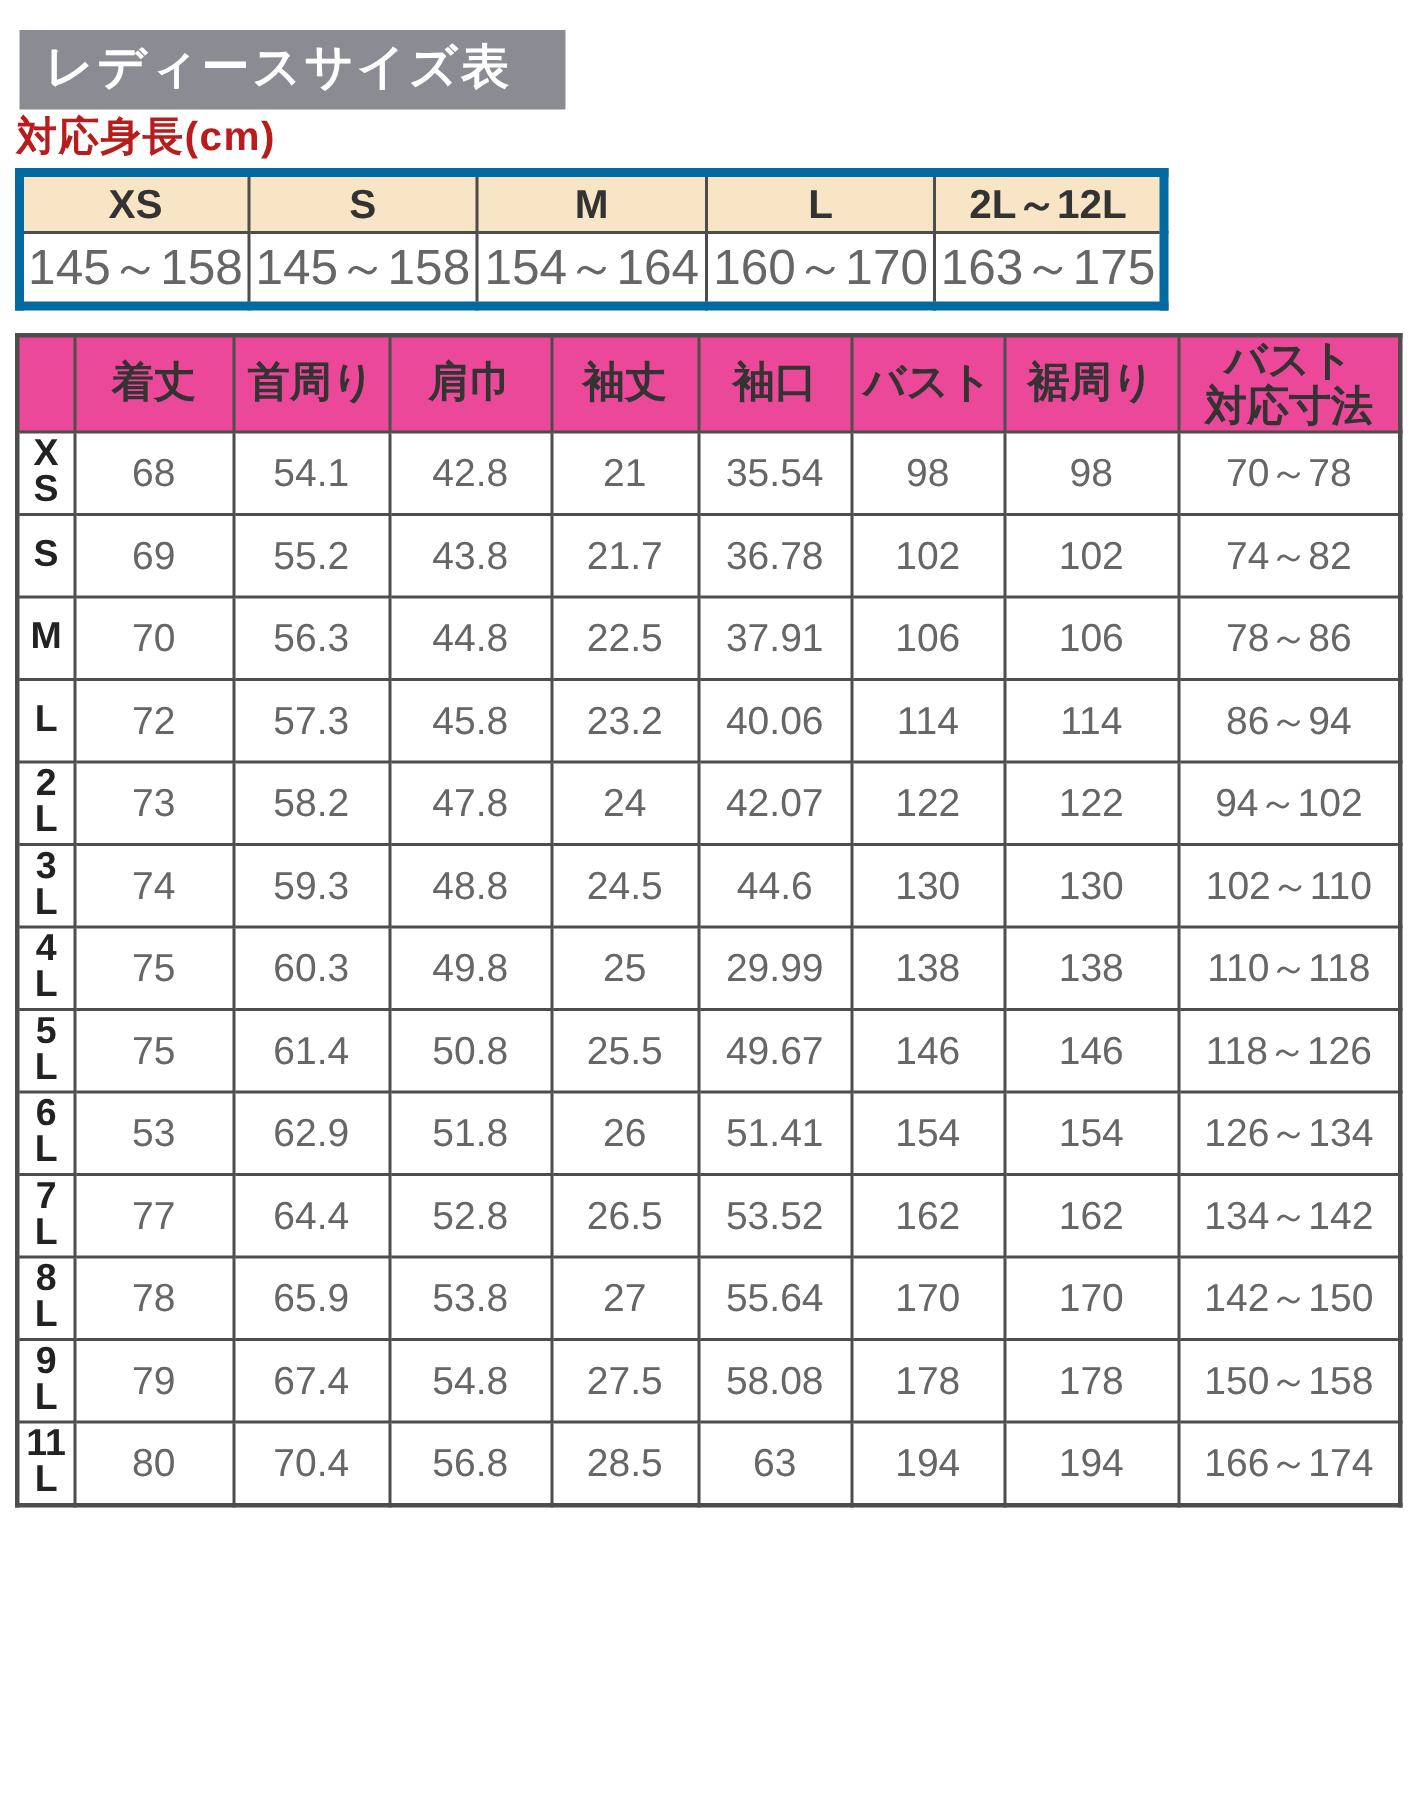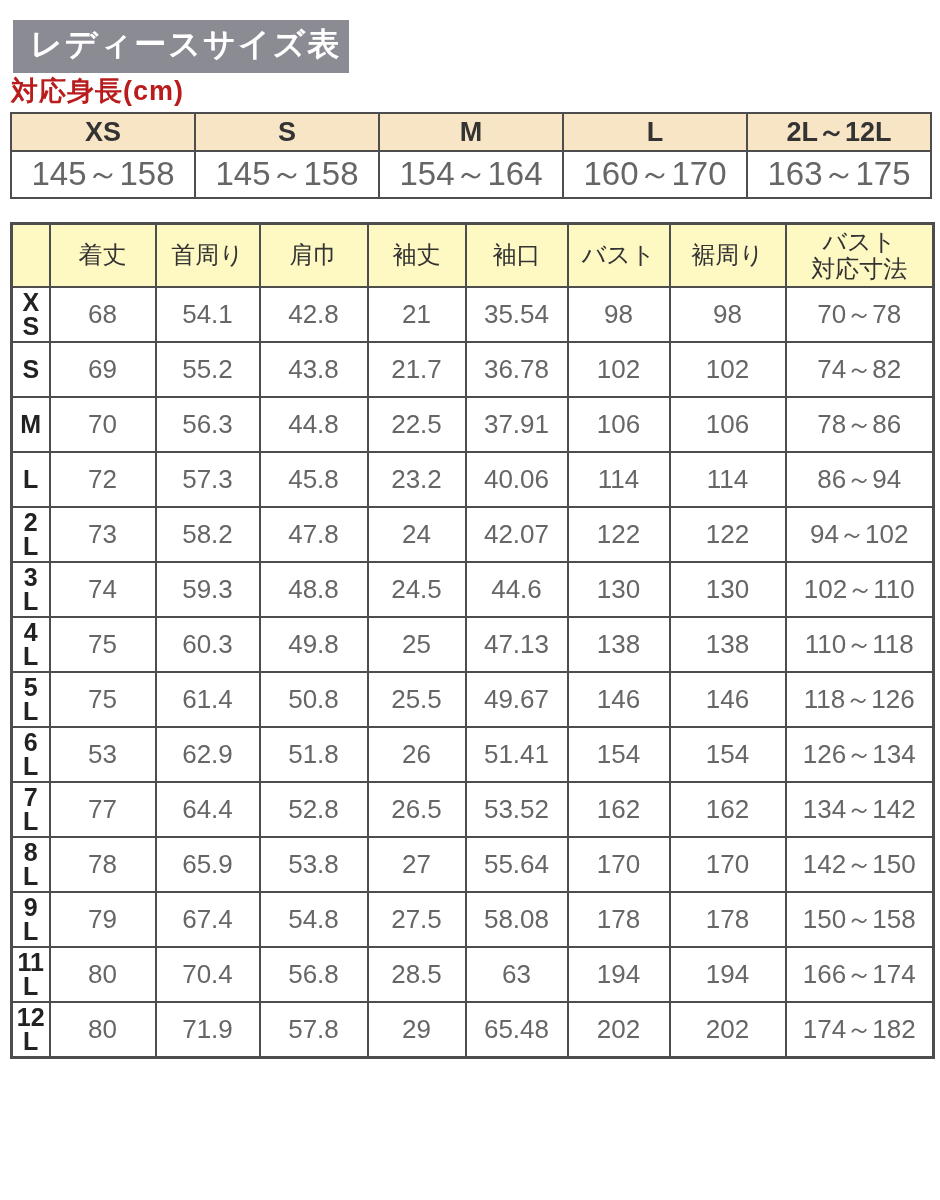--- a/index.html
+++ b/index.html
@@ -5,34 +5,34 @@
   html,body{margin:0;padding:0;}
   body{
     width:940px;height:1200px;background:#ffffff;position:relative;
     font-family:"Liberation Sans","DejaVu Sans",sans-serif;
     -webkit-font-smoothing:antialiased;
   }
   .title-bar{
     position:absolute;left:13px;top:20px;
     background:#8b8b94;color:#ffffff;
     font-size:32px;font-weight:bold;letter-spacing:2px;
-    padding:3px 8px 6px 17px;
+    padding:3px 36px 6px 17px;
   }
   .subtitle{
     position:absolute;left:11px;top:73px;
     font-size:27px;font-weight:bold;color:#b91c1c;letter-spacing:1px;
   }
   table{border-collapse:collapse;table-layout:fixed;}
   th,td{border:2px solid #4d4d4d;text-align:center;vertical-align:middle;padding:0;}
-  .height-table{position:absolute;left:10px;top:112px;width:922px;border:1px solid #0369a1;}
+  .height-table{position:absolute;left:10px;top:112px;width:769px;border:6px solid #0369a1;}
   .height-table th{height:30px;background:#f8e5c5;font-size:27px;font-weight:bold;color:#333333;}
   .height-table td{height:39px;background:#ffffff;font-size:33px;font-weight:normal;color:#666666;}
   .size-table{position:absolute;left:10px;top:222px;width:922px;border:3px solid #4d4d4d;}
   .size-table th{
-    height:61px;background:#fef9c3;font-size:24px;font-weight:normal;color:#333333;
+    height:61px;background:#ec4899;font-size:28px;font-weight:bold;color:#333333;
     white-space:pre-line;line-height:1.1;
   }
   .size-table td{height:53px;background:#ffffff;}
   .size-table td.data-cell{font-size:26px;color:#666666;}
   .size-table td.row-label{
     font-size:25px;font-weight:600;color:#222222;
     white-space:pre-line;line-height:0.95;text-align:center;
   }
 </style>
 </head>
@@ -158,21 +158,21 @@
         <td class="data-cell">130</td>
         <td class="data-cell">102～110</td>
       </tr>
       <tr>
         <td class="row-label">4
 L</td>
         <td class="data-cell">75</td>
         <td class="data-cell">60.3</td>
         <td class="data-cell">49.8</td>
         <td class="data-cell">25</td>
-        <td class="data-cell">47.13</td>
+        <td class="data-cell">29.99</td>
         <td class="data-cell">138</td>
         <td class="data-cell">138</td>
         <td class="data-cell">110～118</td>
       </tr>
       <tr>
         <td class="row-label">5
 L</td>
         <td class="data-cell">75</td>
         <td class="data-cell">61.4</td>
         <td class="data-cell">50.8</td>
@@ -235,26 +235,14 @@
 L</td>
         <td class="data-cell">80</td>
         <td class="data-cell">70.4</td>
         <td class="data-cell">56.8</td>
         <td class="data-cell">28.5</td>
         <td class="data-cell">63</td>
         <td class="data-cell">194</td>
         <td class="data-cell">194</td>
         <td class="data-cell">166～174</td>
       </tr>
-      <tr>
-        <td class="row-label">12
-L</td>
-        <td class="data-cell">80</td>
-        <td class="data-cell">71.9</td>
-        <td class="data-cell">57.8</td>
-        <td class="data-cell">29</td>
-        <td class="data-cell">65.48</td>
-        <td class="data-cell">202</td>
-        <td class="data-cell">202</td>
-        <td class="data-cell">174～182</td>
-      </tr>
     </tbody>
 </table>
 
 </body></html>

